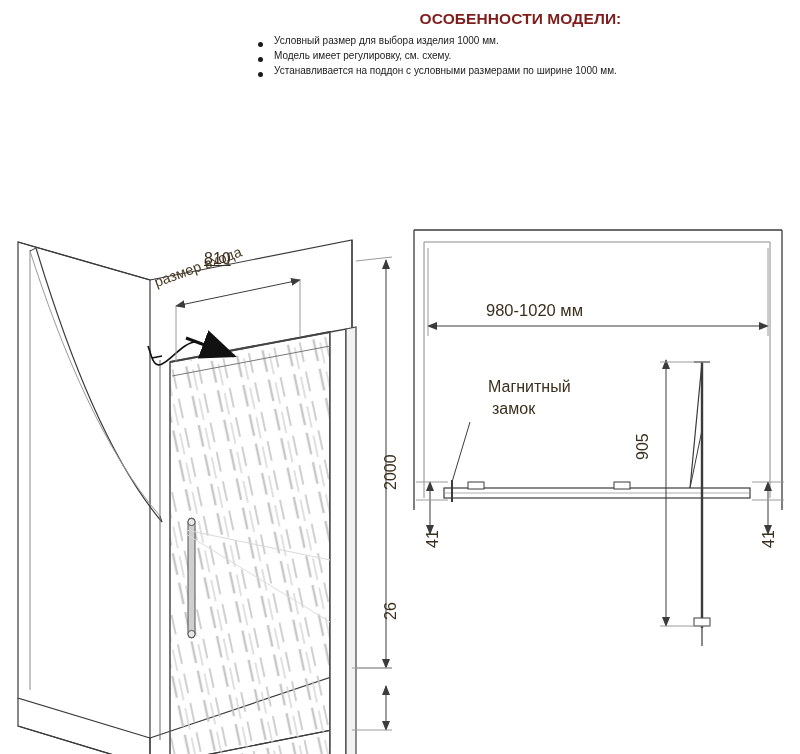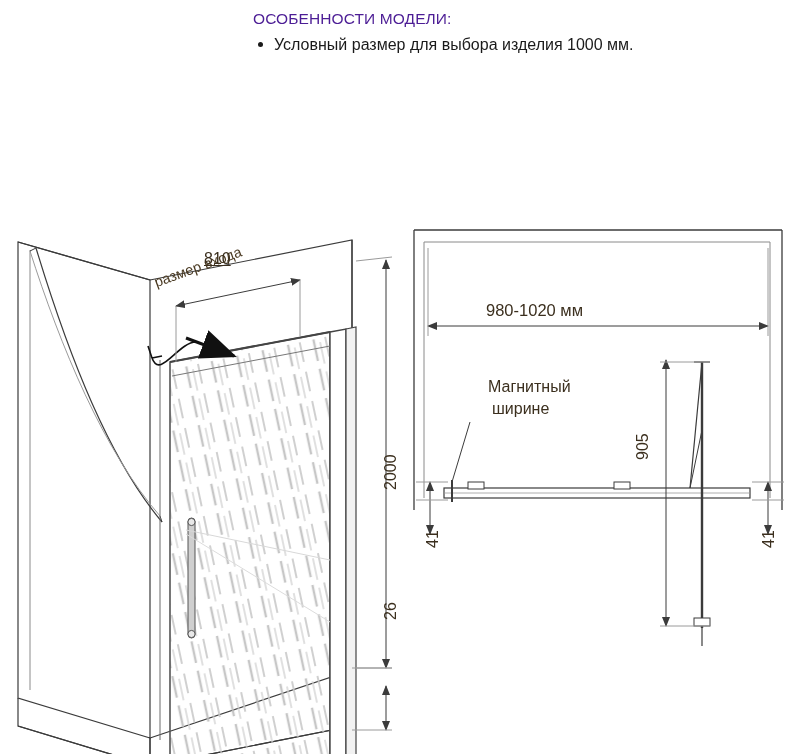--- a/index.html
+++ b/index.html
@@ -14,33 +14,34 @@
     color: #1a1a1a;
     overflow: hidden;
   }
   #features {
     position: absolute;
     left: 218px; top: 10px;
     width: 570px;
   }
   #features .feat-title {
     font-size: 15.5px;
-    font-weight: normal;
-    color: #4c1d95;
+    font-weight: bold;
+    color: #7f1d1d;
     margin: 0 0 6px 35px;
     letter-spacing: 0.1px;
+    text-align: center;
   }
   #features ul {
     margin: 0;
     padding-left: 56px;
     list-style: none;
   }
   #features li {
     position: relative;
-    font-size: 16px;
+    font-size: 10px;
     line-height: 1.42;
     color: #1a1a1a;
     margin-bottom: 1px;
   }
   #features li::before {
     content: "";
     position: absolute;
     left: -16px; top: 8px;
     width: 5px; height: 5px;
     border-radius: 50%;
@@ -65,20 +66,22 @@
     color: #4a3a22;
   }
 </style>
 </head>
 <body>
 
 <div id="features">
   <div class="feat-title">ОСОБЕННОСТИ МОДЕЛИ:</div>
   <ul>
     <li>Условный размер для выбора изделия 1000 мм.</li>
+    <li>Модель имеет регулировку, см. схему.</li>
+    <li>Устанавливается на поддон с условными размерами по ширине 1000 мм.</li>
   </ul>
 </div>
 
 <div id="diagram">
 
   <svg width="800" height="624" viewBox="0 0 800 624">
     <defs>
       <marker id="arrH" markerWidth="10" markerHeight="8" refX="9" refY="4" orient="auto">
         <path d="M0,0 L10,4 L0,8 z" fill="#3b3b3b"></path>
       </marker>
@@ -214,20 +217,20 @@
 
   <div class="lbl" style="left:204px; top:120px; font-size:16px;text-decoration:underline;">810</div>
 
   <div class="lbl rot90" style="left:382px; top:360px; font-size:16px;">2000</div>
 
   <div class="lbl rot90" style="left:382px; top:490px; font-size:16px;">26</div>
 
   <div class="lbl" style="left:486px; top:162px; font-size:16.5px;margin-top:9px;">980-1020 мм</div>
 
   <div class="lbl" style="left:488px; top:248px;">Магнитный</div>
-  <div class="lbl" style="left:492px; top:270px;">ширине</div>
+  <div class="lbl" style="left:492px; top:270px;">замок</div>
 
   <div class="lbl rot90" style="left:634px; top:330px; font-size:16px;">905</div>
 
   <div class="lbl rot90" style="left:424px; top:418px; font-size:16px;">41</div>
 
   <div class="lbl rot90" style="left:760px; top:418px; font-size:16px;">41</div>
 </div>
 
 </body></html>

